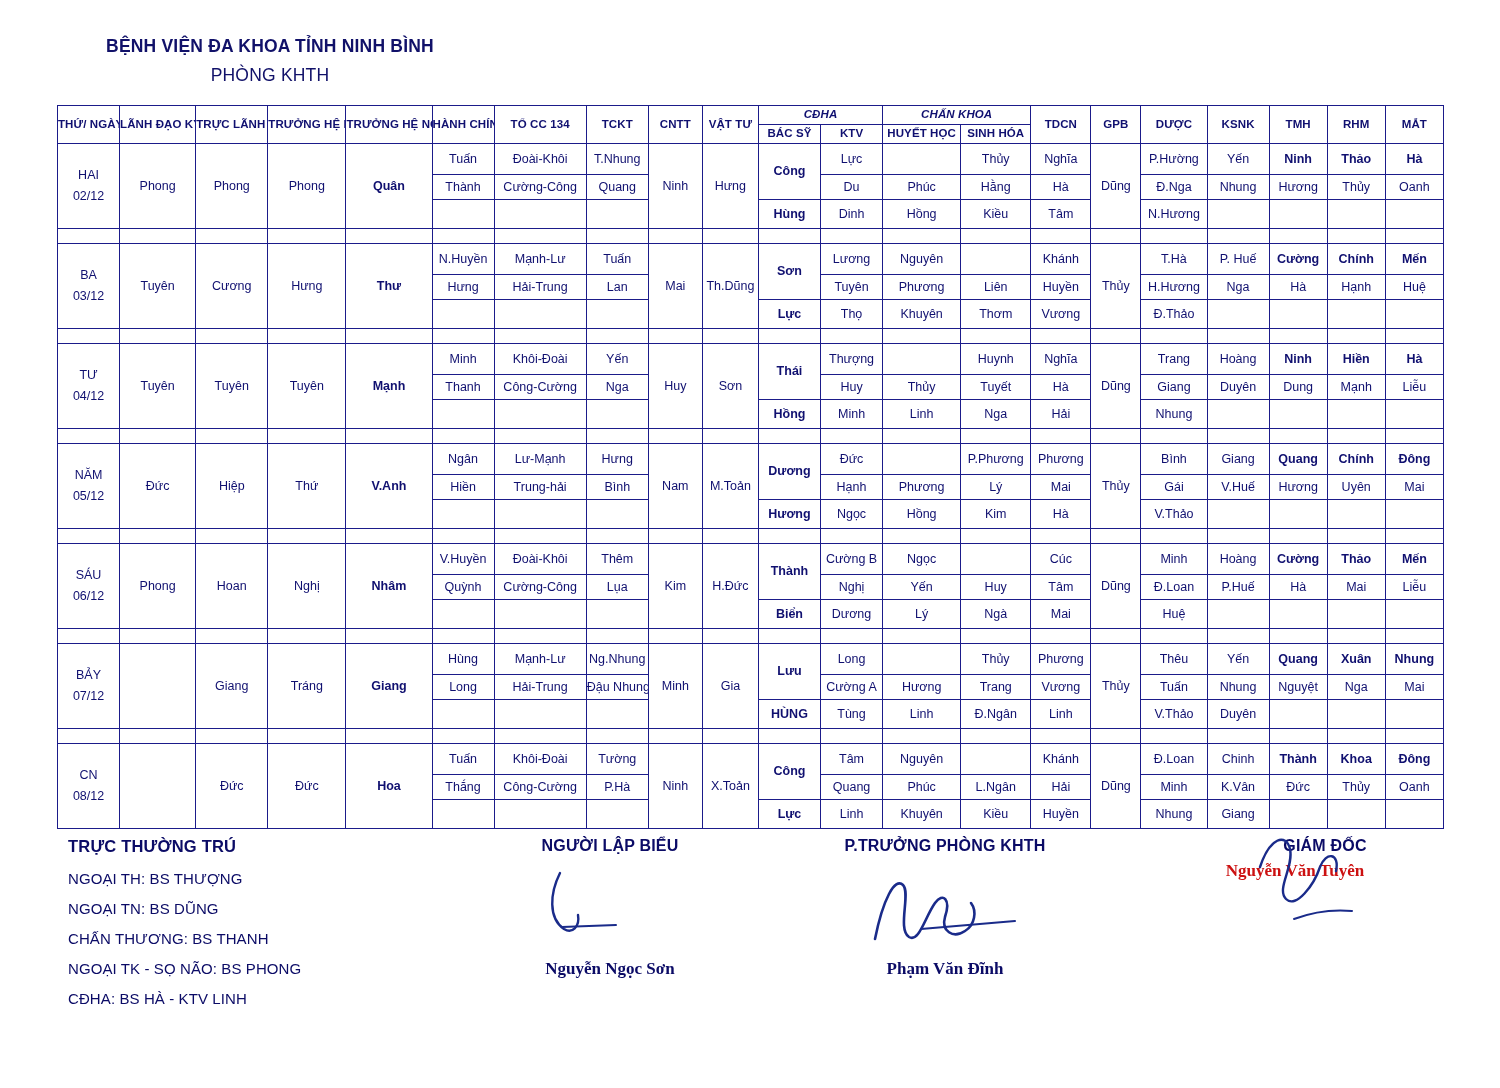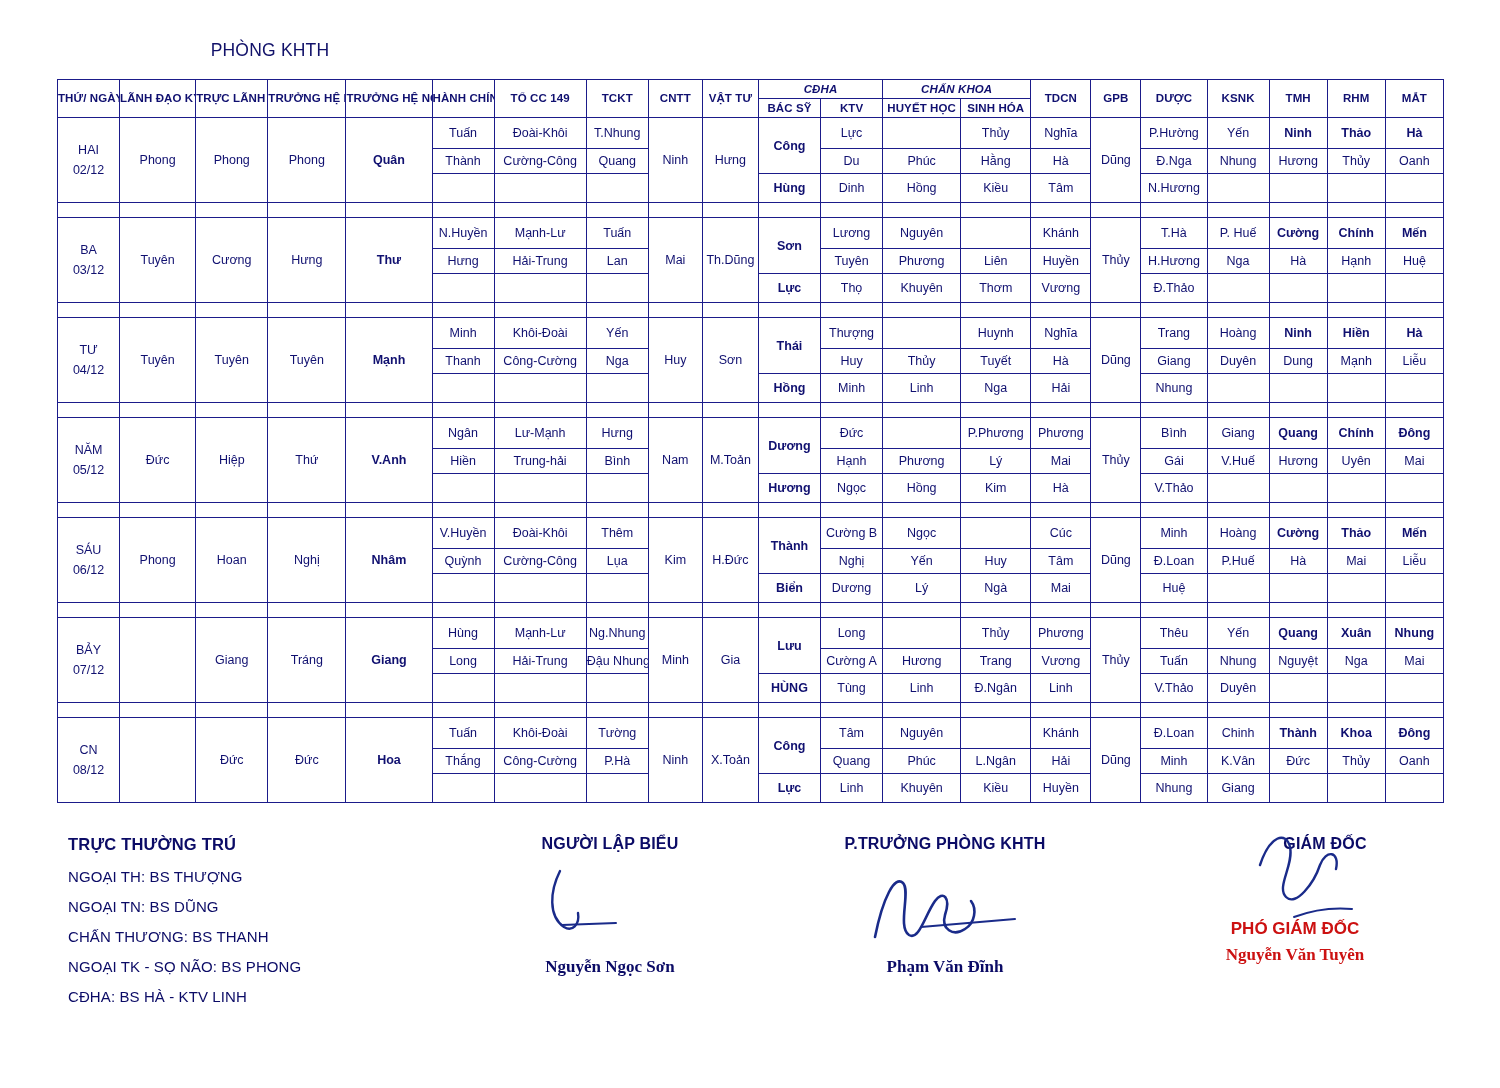--- a/index.html
+++ b/index.html
@@ -103,21 +103,21 @@
     font-weight: 400;
   }
   .daycell .dname { display: block; }
   .daycell .ddate { display: block; margin-top: 6px; }
   .bold { font-weight: 700; }
   .pad-row td { height: 14px; border-left: 1px solid #1b1b8a; border-right: 1px solid #1b1b8a; }
 
   
   .footer {
     position: relative;
-    margin: 32px 0 0 60px;
+    margin: 8px 0 0 60px;
     width: 1400px;
     height: 200px;
   }
   .col-truc {
     position: absolute;
     left: 8px;
     top: 0;
     width: 420px;
   }
   .col-truc .ft-title {
@@ -169,20 +169,21 @@
   
   .scribble { position: absolute; pointer-events: none; }
 </style>
 </head>
 <body>
 
 <div class="page">
 
   <div class="header">
     <div class="hospital">
+      <div class="l1">BỆNH VIỆN ĐA KHOA TỈNH NINH BÌNH</div>
       <div class="l2">PHÒNG KHTH</div>
     </div>
   </div>
 
   <div class="table-wrap">
     <table class="sched">
       <colgroup>
         <col style="width:62px">
         <col style="width:76px">
         <col style="width:72px">
@@ -206,21 +207,21 @@
         <col style="width:58px">
       </colgroup>
       <thead>
         <tr>
           <th rowspan="2" class="hdr-tall">THỨ/ NGÀY THÁNG</th>
           <th rowspan="2" class="hdr-tall">LÃNH ĐẠO KÝ GIẤY TỜ</th>
           <th rowspan="2" class="hdr-tall">TRỰC LÃNH ĐẠO</th>
           <th rowspan="2" class="hdr-tall">TRƯỞNG HỆ NGOẠI</th>
           <th rowspan="2" class="hdr-tall">TRƯỞNG HỆ NỘI</th>
           <th rowspan="2" class="hdr-tall">HÀNH CHÍNH</th>
-          <th rowspan="2" class="hdr-tall">TỔ CC 149</th>
+          <th rowspan="2" class="hdr-tall">TỔ CC 134</th>
           <th rowspan="2" class="hdr-tall">TCKT</th>
           <th rowspan="2" class="hdr-tall">CNTT</th>
           <th rowspan="2" class="hdr-tall">VẬT TƯ</th>
           <th colspan="2" class="grp-title">CĐHA</th>
           <th colspan="2" class="grp-title">CHẤN KHOA</th>
           <th rowspan="2" class="hdr-tall">TDCN</th>
           <th rowspan="2" class="hdr-tall">GPB</th>
           <th rowspan="2" class="hdr-tall">DƯỢC</th>
           <th rowspan="2" class="hdr-tall">KSNK</th>
           <th rowspan="2" class="hdr-tall">TMH</th>
@@ -791,18 +792,17 @@
       <div class="sig-name">Phạm Văn Đĩnh</div>
     </div>
 
     <div class="sig-col sig-gd">
       <div class="sig-title">GIÁM ĐỐC</div>
 
       <svg class="scribble" width="220" height="110" viewBox="0 0 220 110" style="left:60px;top:-10px;">
         <path d="M70 40 C 80 10, 96 6, 100 22 C 104 40, 86 62, 96 72 C 106 82, 124 58, 130 40 C 136 24, 150 26, 146 44" fill="none" stroke="#1a2b8a" stroke-width="2.4" stroke-linecap="round"></path>
         <path d="M104 92 C 120 86, 140 82, 162 84" fill="none" stroke="#1a2b8a" stroke-width="2" stroke-linecap="round"></path>
       </svg>
-      <div class="gd-sub red">PHÓ GIÁM ĐỐC</div>
       <div class="gd-name red">Nguyễn Văn Tuyên</div>
     </div>
 
   </div>
 </div>
 
 </body></html>

